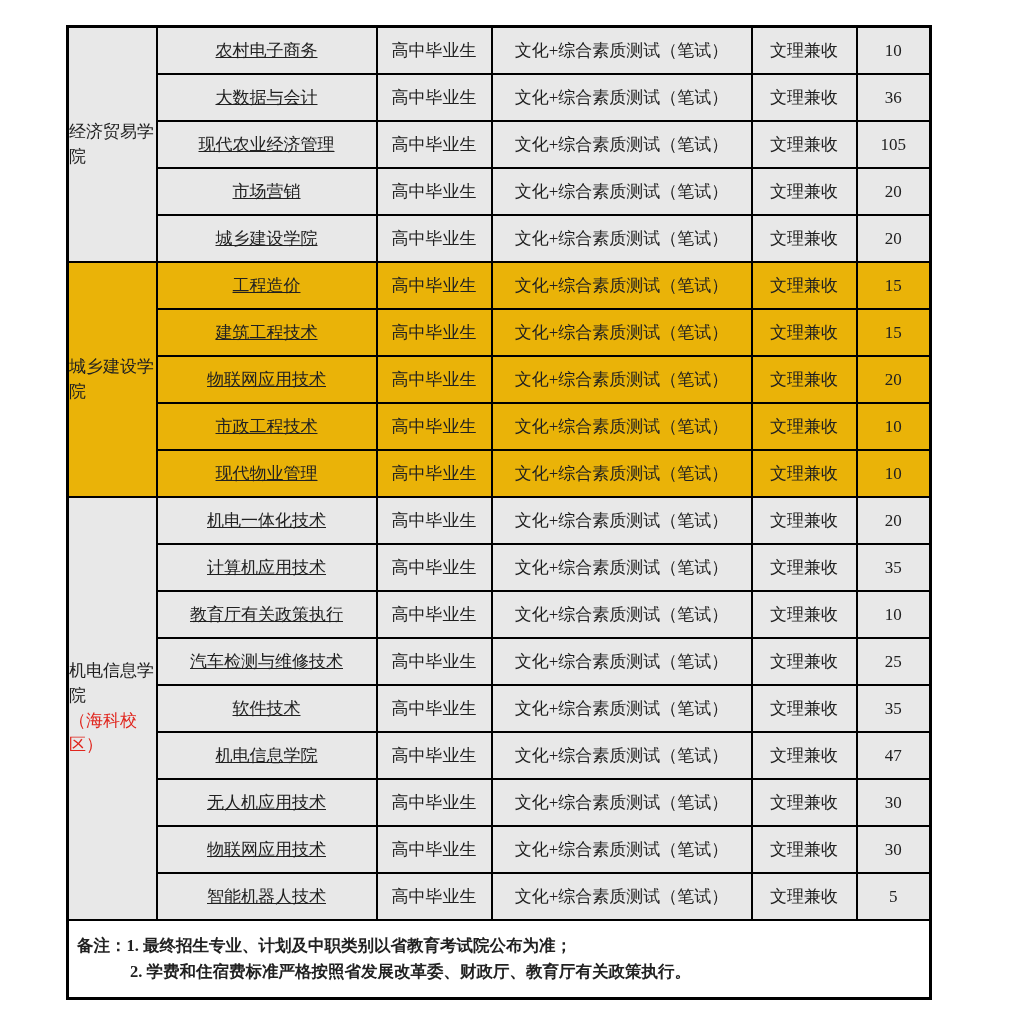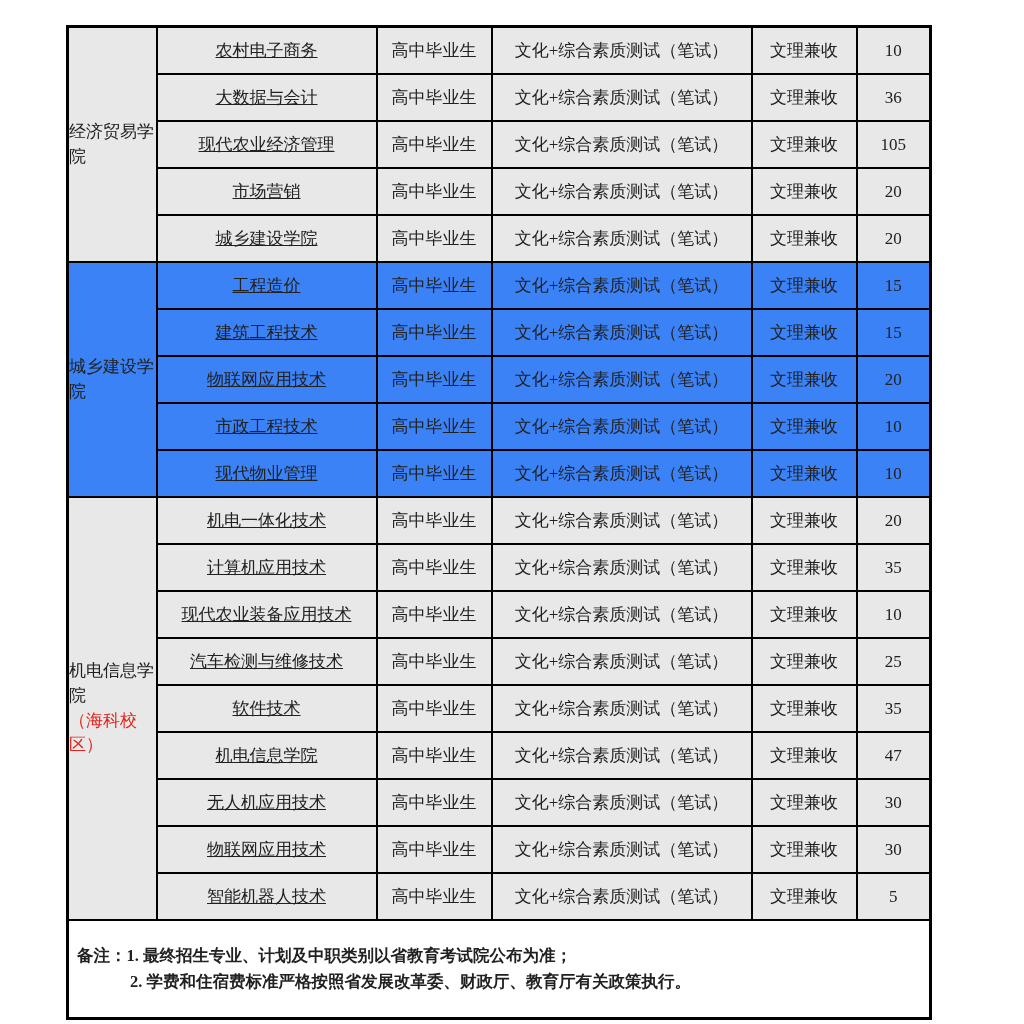--- a/index.html
+++ b/index.html
@@ -19,37 +19,37 @@
   }
   table.plan td {
     border: 2px solid #000000;
     background: #e8e8e8;
     font-size: 17px;
     height: 45px;
     vertical-align: middle;
     overflow: hidden;
     padding: 0;
   }
-  tbody.green td { background: #3b82f6; }
+  tbody.green td { background: #eab308; }
   td.college {
     text-align: left;
     line-height: 1.45;
     padding: 0 9px;
     word-break: break-all;
   }
   .campus-note { display: block; color: #e0241c; }
   td.major { text-align: center; padding-left: 8px; text-decoration: underline; }
   td.ctr { text-align: center; }
   tr.remark-row td {
     background: #ffffff;
     height: 68px;
     font-weight: bold;
     font-size: 16.5px;
     line-height: 1.55;
-    padding: 14px 8px;
+    padding: 4px 8px;
     vertical-align: middle;
   }
   .remark-line2 { padding-left: 53px; }
 </style>
 </head>
 <body>
 
 <div class="page">
   <table class="plan">
     <colgroup>
@@ -152,21 +152,21 @@
         <td class="ctr">20</td>
       </tr>
       <tr>
         <td class="major">计算机应用技术</td>
         <td class="ctr">高中毕业生</td>
         <td class="ctr">文化+综合素质测试（笔试）</td>
         <td class="ctr">文理兼收</td>
         <td class="ctr">35</td>
       </tr>
       <tr>
-        <td class="major">现代农业装备应用技术</td>
+        <td class="major">教育厅有关政策执行</td>
         <td class="ctr">高中毕业生</td>
         <td class="ctr">文化+综合素质测试（笔试）</td>
         <td class="ctr">文理兼收</td>
         <td class="ctr">10</td>
       </tr>
       <tr>
         <td class="major">汽车检测与维修技术</td>
         <td class="ctr">高中毕业生</td>
         <td class="ctr">文化+综合素质测试（笔试）</td>
         <td class="ctr">文理兼收</td>

